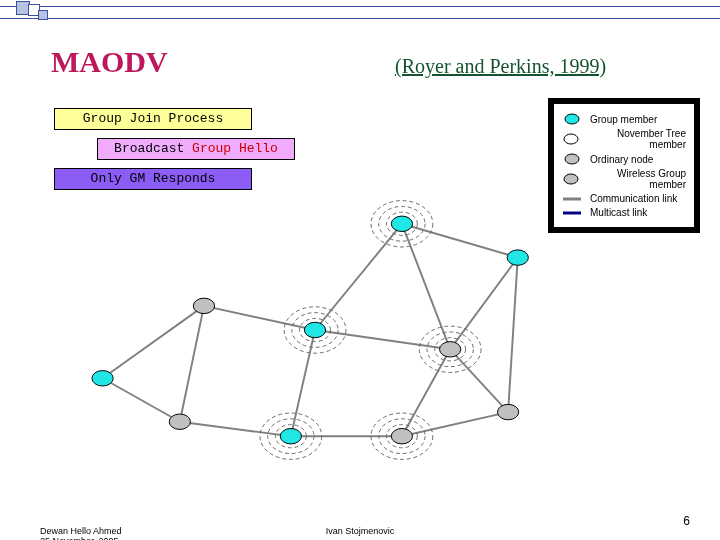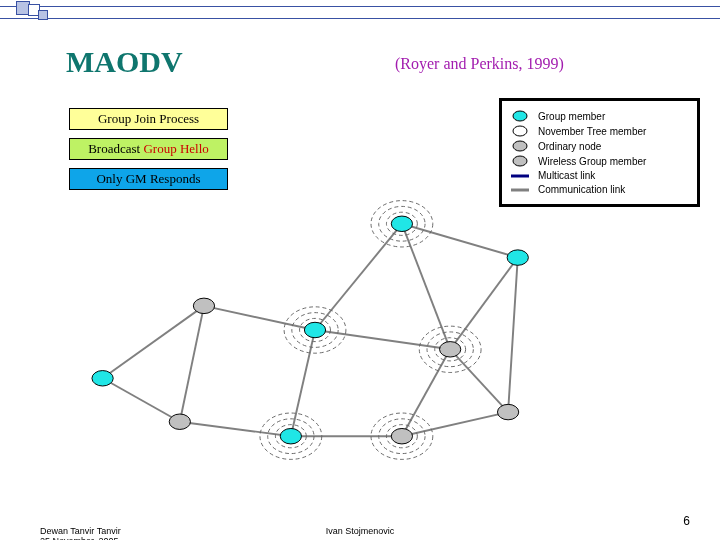--- a/index.html
+++ b/index.html
@@ -23,55 +23,56 @@
     background: #3951a3;
   }
   .deco-sq {
     position: absolute;
     background: #b8c3e4;
     border: 1px solid #3951a3;
   }
   .title {
     position: absolute;
     top: 45px;
-    left: 66px;
+    left: 51px;
     font-family: "Times New Roman", serif;
     font-size: 30px;
     font-weight: bold;
-    color: #0f766e;
+    color: #be185d;
   }
   .citation {
     position: absolute;
     top: 55px;
     left: 395px;
     font-family: "Times New Roman", serif;
-    font-size: 16px;
-    color: #a21caf;
+    font-size: 20px;
+    text-decoration: underline;
+    color: #14532d;
   }
   .process-box {
     position: absolute;
-    left: 69px;
-    width: 159px;
+    left: 54px;
+    width: 198px;
     height: 22px;
     border: 1px solid #000;
     font-size: 13px;
     text-align: center;
     line-height: 20px;
-    font-family: Liberation Serif, serif;
+    font-family: Liberation Mono, monospace;
   }
   .pb1 { top: 108px; background: #ffff99; }
-  .pb2 { top: 138px; background: #bef264; }
-  .pb3 { top: 168px; background: #0ea5e9; }
+  .pb2 { top: 138px; background: #f0abfc; margin-left: 43px; }
+  .pb3 { top: 168px; background: #8b5cf6; }
   .red { color: #c00; }
   .legend {
     position: absolute;
     top: 98px;
     right: 20px;
-    width: 201px;
-    border: 3px solid #000000;
+    width: 152px;
+    border: 6px solid #000000;
     padding: 6px 8px;
     font-size: 10px;
     font-family: Arial, sans-serif;
     text-align: right;
   }
   .legend-row {
     display: flex;
     align-items: center;
     margin: 3px 0;
     gap: 8px;
@@ -153,32 +154,32 @@
     <span class="legend-icon">
       <svg width="16" height="12">
           <ellipse cx="8" cy="6" rx="7" ry="5" fill="#c0c0c0" stroke="#000"></ellipse>
         </svg>
     </span>
     <span>Wireless Group member</span>
   </div>
   <div class="legend-row">
     <span class="legend-icon">
       <svg width="18" height="6">
+          <line x1="0" y1="3" x2="18" y2="3" stroke="#808080" stroke-width="3"></line>
+        </svg>
+    </span>
+    <span>Communication link</span>
+  </div>
+  <div class="legend-row">
+    <span class="legend-icon">
+      <svg width="18" height="6">
           <line x1="0" y1="3" x2="18" y2="3" stroke="#000080" stroke-width="3"></line>
         </svg>
     </span>
     <span>Multicast link</span>
-  </div>
-  <div class="legend-row">
-    <span class="legend-icon">
-      <svg width="18" height="6">
-          <line x1="0" y1="3" x2="18" y2="3" stroke="#808080" stroke-width="3"></line>
-        </svg>
-    </span>
-    <span>Communication link</span>
   </div>
 </div>
 
 <svg class="diagram" viewBox="0 0 520 290" id="diagram-svg">
     <line x1="350" y1="35" x2="470" y2="70" stroke="#808080" stroke-width="2"></line>
     <line x1="350" y1="35" x2="260" y2="145" stroke="#808080" stroke-width="2"></line>
     <line x1="350" y1="35" x2="400" y2="165" stroke="#808080" stroke-width="2"></line>
     <line x1="470" y1="70" x2="400" y2="165" stroke="#808080" stroke-width="2"></line>
     <line x1="470" y1="70" x2="460" y2="230" stroke="#808080" stroke-width="2"></line>
     <line x1="145" y1="120" x2="260" y2="145" stroke="#808080" stroke-width="2"></line>
@@ -214,20 +215,20 @@
     <ellipse cx="235" cy="255" rx="11" ry="8" fill="#20e6e6" stroke="#000" stroke-width="1"></ellipse>
     <ellipse cx="350" cy="255" rx="16" ry="12" fill="none" stroke="#666" stroke-width="1" stroke-dasharray="4 3"></ellipse>
     <ellipse cx="350" cy="255" rx="24" ry="18" fill="none" stroke="#666" stroke-width="1" stroke-dasharray="4 3"></ellipse>
     <ellipse cx="350" cy="255" rx="32" ry="24" fill="none" stroke="#666" stroke-width="1" stroke-dasharray="4 3"></ellipse>
     <ellipse cx="350" cy="255" rx="11" ry="8" fill="#c0c0c0" stroke="#000" stroke-width="1"></ellipse>
     <ellipse cx="460" cy="230" rx="11" ry="8" fill="#c0c0c0" stroke="#000" stroke-width="1"></ellipse>
   </svg>
 
 <div class="footer">
   <div class="footer-left">
-    <div>Dewan Tanvir Tanvir</div>
+    <div>Dewan Hello Ahmed</div>
     <div>25 November, 2005</div>
   </div>
   <div class="footer-center">
     <div>Ivan Stojmenovic</div>
   </div>
   <div class="footer-right">6</div>
 </div>
 
 </body></html>

